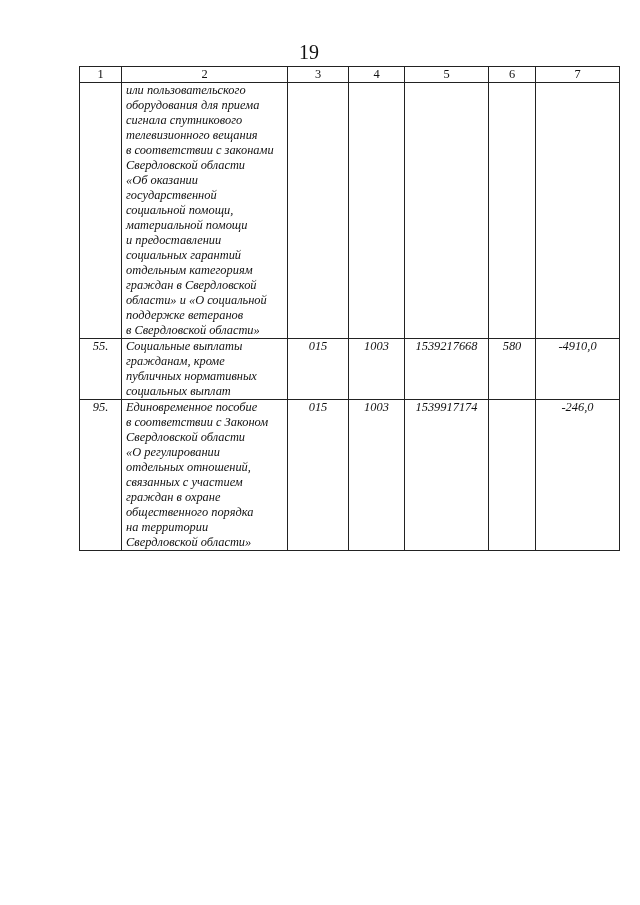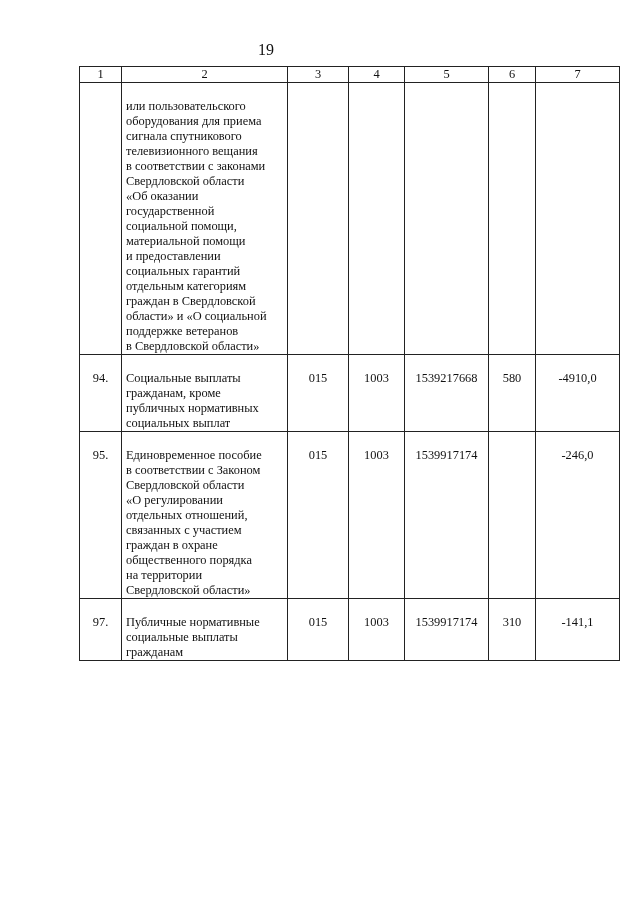--- a/index.html
+++ b/index.html
@@ -1,32 +1,32 @@
 <!DOCTYPE html>
 <html><head>
 <meta charset="utf-8">
 <style>
   html, body { margin: 0; padding: 0; background: #ffffff; }
   body { width: 640px; height: 905px; position: relative; overflow: hidden;
          font-family: "Liberation Serif", "DejaVu Serif", serif; color: #111; }
   .page-num { position: absolute; top: 41px; left: 0; width: 532px; text-align: center;
-              font-size: 16px; }
+              font-size: 20px; padding-left: 43px; }
   table { position: absolute; left: 79px; top: 66px; border-collapse: collapse;
           table-layout: fixed; width: 533px; font-size: 12.4px; line-height: 15px; }
   td { border: 1px solid #222; vertical-align: top; padding: 0 4px; }
   thead td { text-align: center; padding: 0; height: 15px; line-height: 14px; font-size: 12.4px; }
   .c1 { width: 41px; text-align: center; }
   .c2 { width: 165px; }
   .c3 { width: 60px; text-align: center; }
   .c4 { width: 55px; text-align: center; }
   .c5 { width: 83px; text-align: center; }
   .c6 { width: 46px; text-align: center; }
   .c7 { width: 83px; text-align: center; }
   .desc { white-space: pre-line; }
-  tr.body-row td { padding-top: 16px; padding-bottom: 0; }
+  tr.body-row td { padding-top: 0; padding-bottom: 0; font-style: italic; }
 </style>
 </head>
 <body>
 
 <div class="page-num">19</div>
 
 <table>
   <thead>
     <tr>
       <td class="c1">1</td>
@@ -61,21 +61,21 @@
 в Свердловской области»</td>
     <td class="c3"></td>
     <td class="c4"></td>
     <td class="c5"></td>
     <td class="c6"></td>
     <td class="c7"></td>
   </tr>
 
 
   <tr class="body-row">
-    <td class="c1">94.</td>
+    <td class="c1">55.</td>
     <td class="c2 desc">Социальные выплаты
 гражданам, кроме
 публичных нормативных
 социальных выплат</td>
     <td class="c3">015</td>
     <td class="c4">1003</td>
     <td class="c5">1539217668</td>
     <td class="c6">580</td>
     <td class="c7">-4910,0</td>
   </tr>
@@ -93,26 +93,15 @@
 на территории
 Свердловской области»</td>
     <td class="c3">015</td>
     <td class="c4">1003</td>
     <td class="c5">1539917174</td>
     <td class="c6"></td>
     <td class="c7">-246,0</td>
   </tr>
 
 
-  <tr class="body-row">
-    <td class="c1">97.</td>
-    <td class="c2 desc">Публичные нормативные
-социальные выплаты
-гражданам</td>
-    <td class="c3">015</td>
-    <td class="c4">1003</td>
-    <td class="c5">1539917174</td>
-    <td class="c6">310</td>
-    <td class="c7">-141,1</td>
-  </tr>
 
 </tbody>
 </table>
 
 </body></html>

